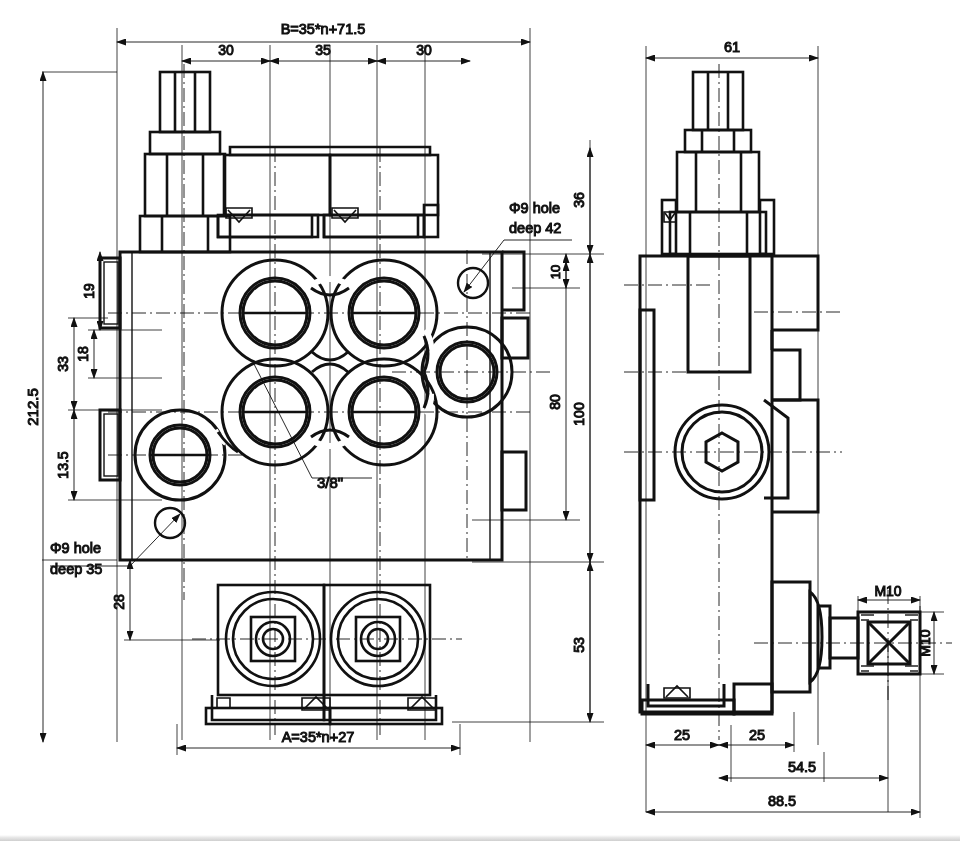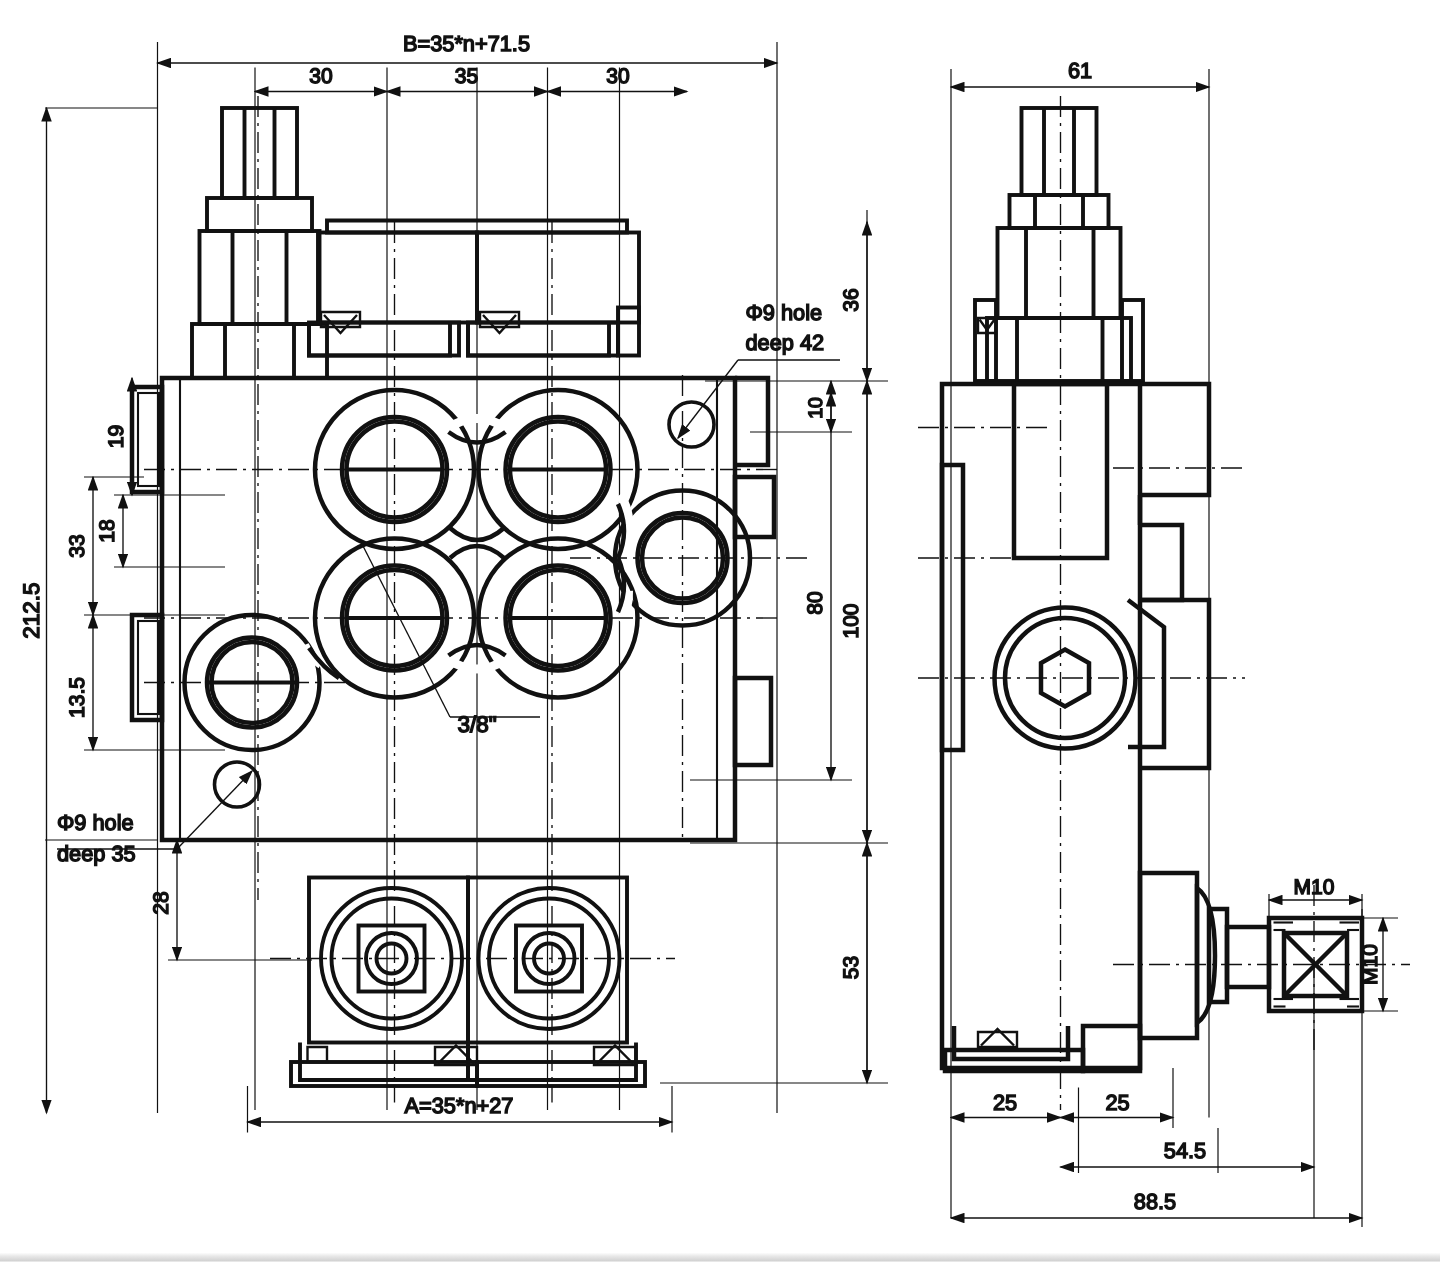--- a/index.html
+++ b/index.html
@@ -4,21 +4,21 @@
 <title>Hydraulic Valve Technical Drawing</title>
 <style>
   html,body{margin:0;padding:0;background:#ffffff;}
   body{
     width:960px;height:841px;
     font-family:"Liberation Sans","DejaVu Sans",sans-serif;
     color:#111111;
     overflow:hidden;
     position:relative;
   }
-  #sheet{position:absolute;left:0;top:0;width:824px;height:841px;background:#ffffff;}
+  #sheet{position:absolute;left:12px;top:0;width:824px;height:841px;background:#ffffff;}
   #sheet svg{display:block;}
   .bottom-band{
     position:absolute;left:0;bottom:0;width:960px;height:6px;
     background:linear-gradient(to bottom,#ffffff 0%,#e8e8e8 40%,#cfcfcf 100%);
   }
   text{font-family:"Liberation Sans","DejaVu Sans",sans-serif;fill:#111111;}
 </style>
 </head>
 <body>
 

